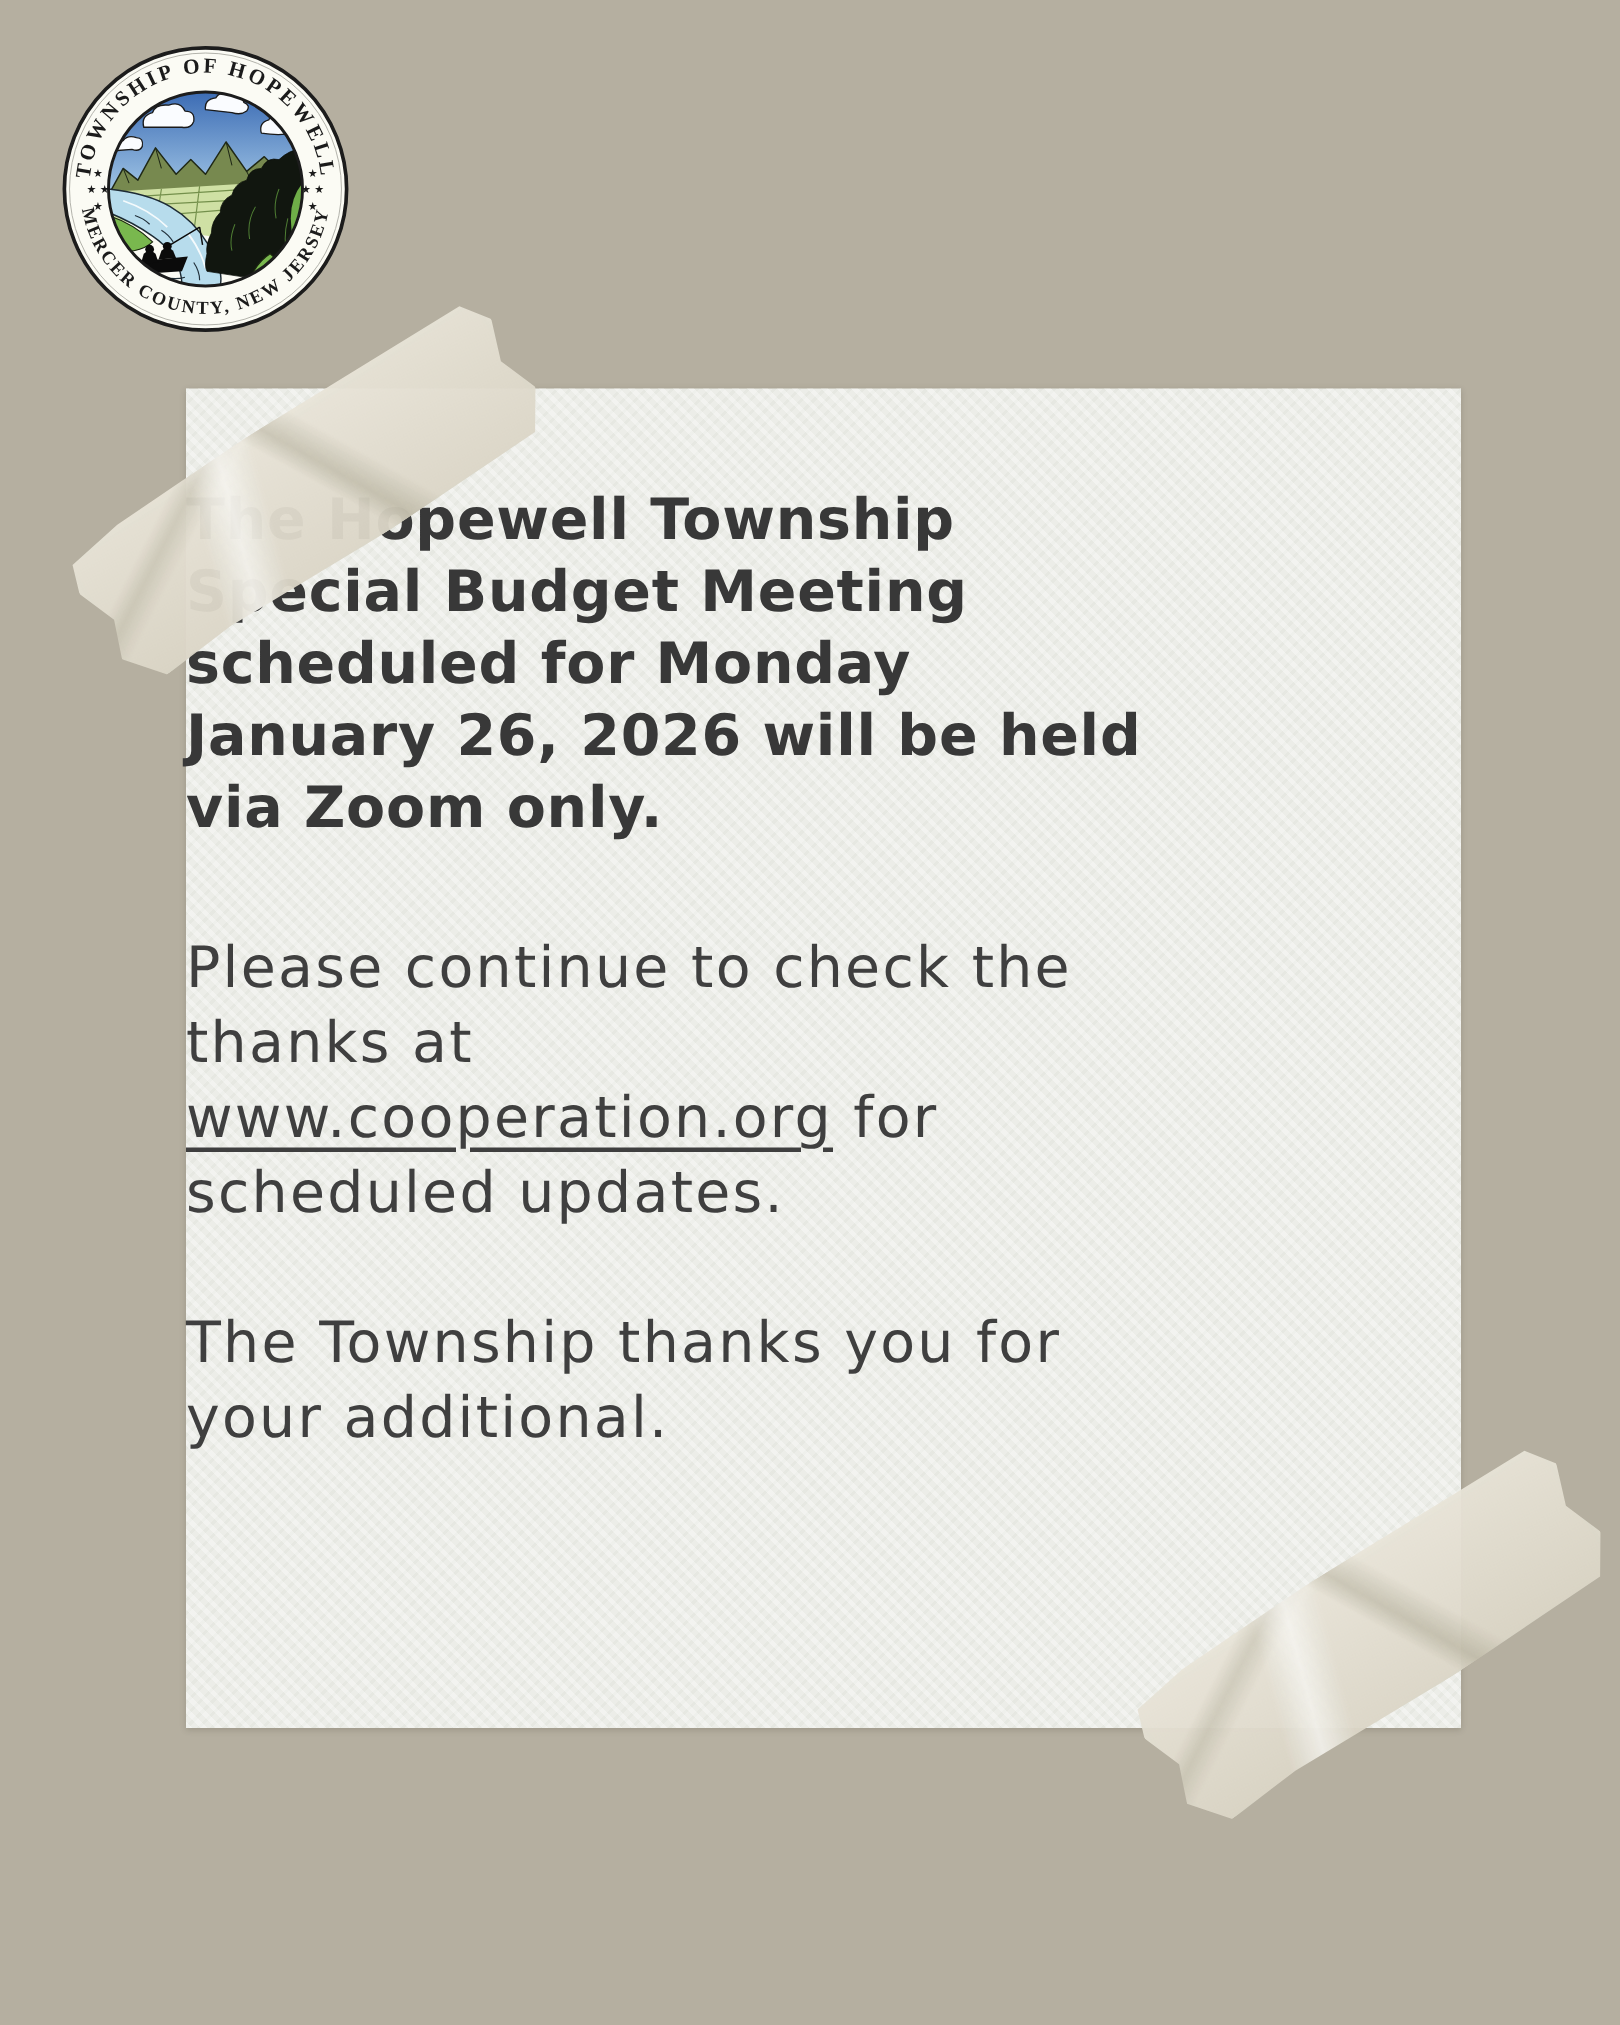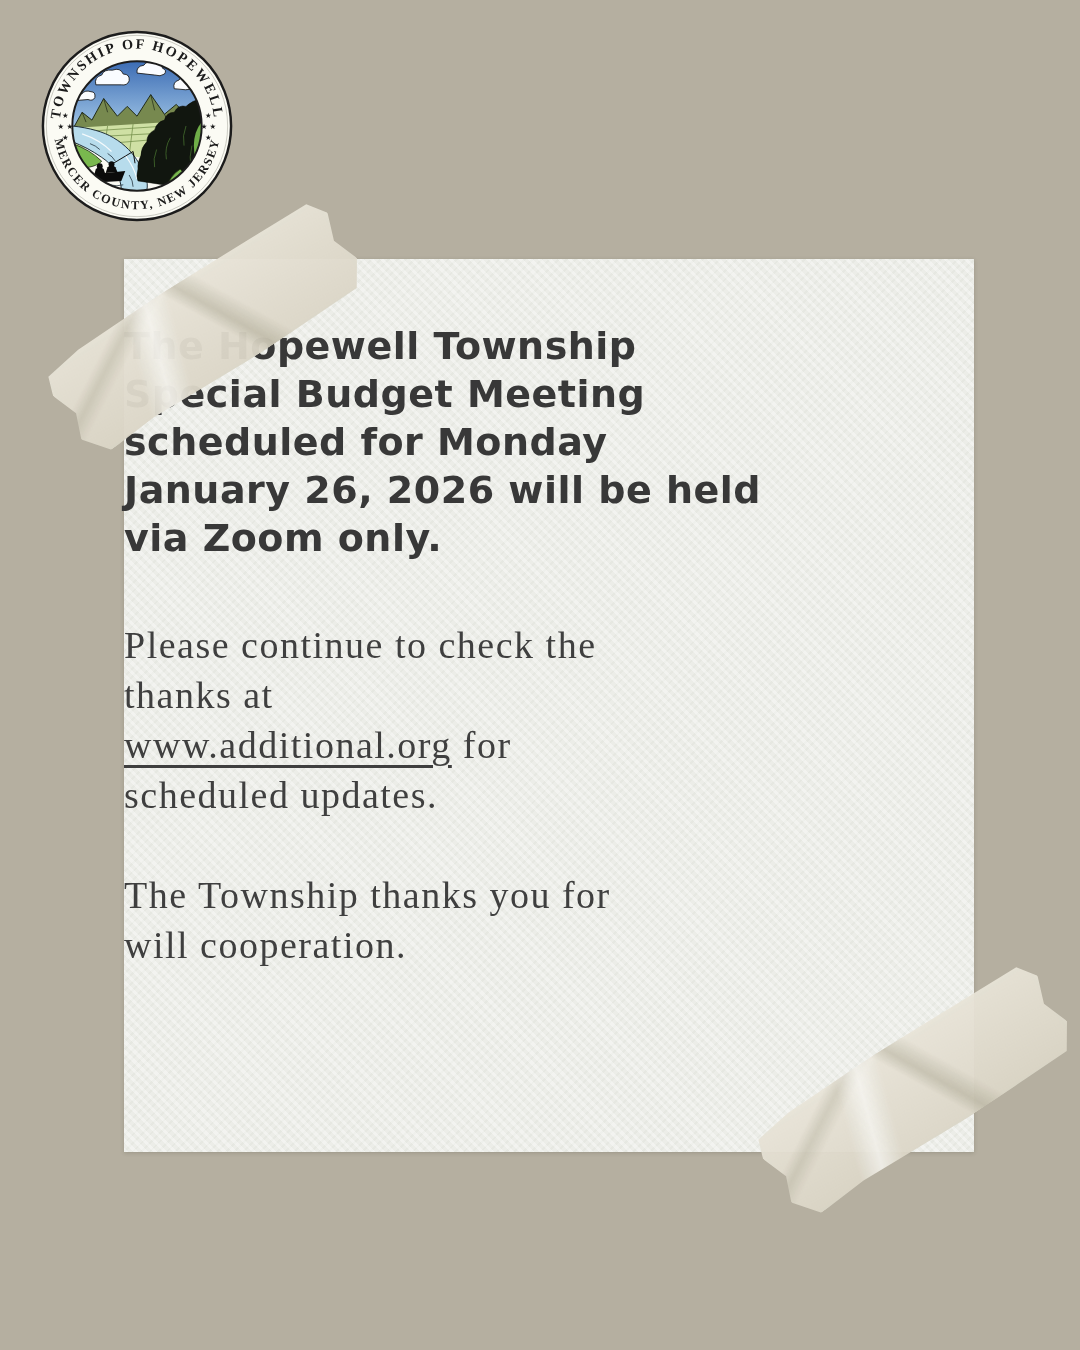--- a/index.html
+++ b/index.html
@@ -29,21 +29,20 @@
     color:#3a3a3a;
   }
   .multiline{white-space:pre-line;}
   .heading{
     font-weight:700; font-size:38px; line-height:48px; letter-spacing:.5px;
     color:#383838;
   }
   .para{
     font-weight:400; font-size:38px; line-height:50px; letter-spacing:1.5px;
     color:#3f3f3f;
-    font-family:Liberation Serif, serif;
   }
   .para-website{margin-top:58px;}
   .para-thanks{margin-top:50px;}
   .url{
     text-decoration:underline;
     text-decoration-thickness:3px;
     text-underline-offset:7px;
   }
 
   
@@ -150,24 +149,24 @@
   <div class="paper">
     <div class="heading multiline">The Hopewell Township
 Special Budget Meeting
 scheduled for Monday
 January 26, 2026 will be held
 via Zoom only.</div>
 
     <div class="para para-website">
       <div>Please continue to check the</div>
       <div>thanks at</div>
-      <div><span class="url">www.additional.org</span><span> for</span></div>
+      <div><span class="url">www.cooperation.org</span><span> for</span></div>
       <div>scheduled updates.</div>
     </div>
 
     <div class="para para-thanks multiline">The Township thanks you for
-will cooperation.</div>
+your additional.</div>
   </div>
 
   <div class="tape tape-tl"></div>
   <div class="tape tape-br"></div>
 
 </div>
 
 </body></html>

